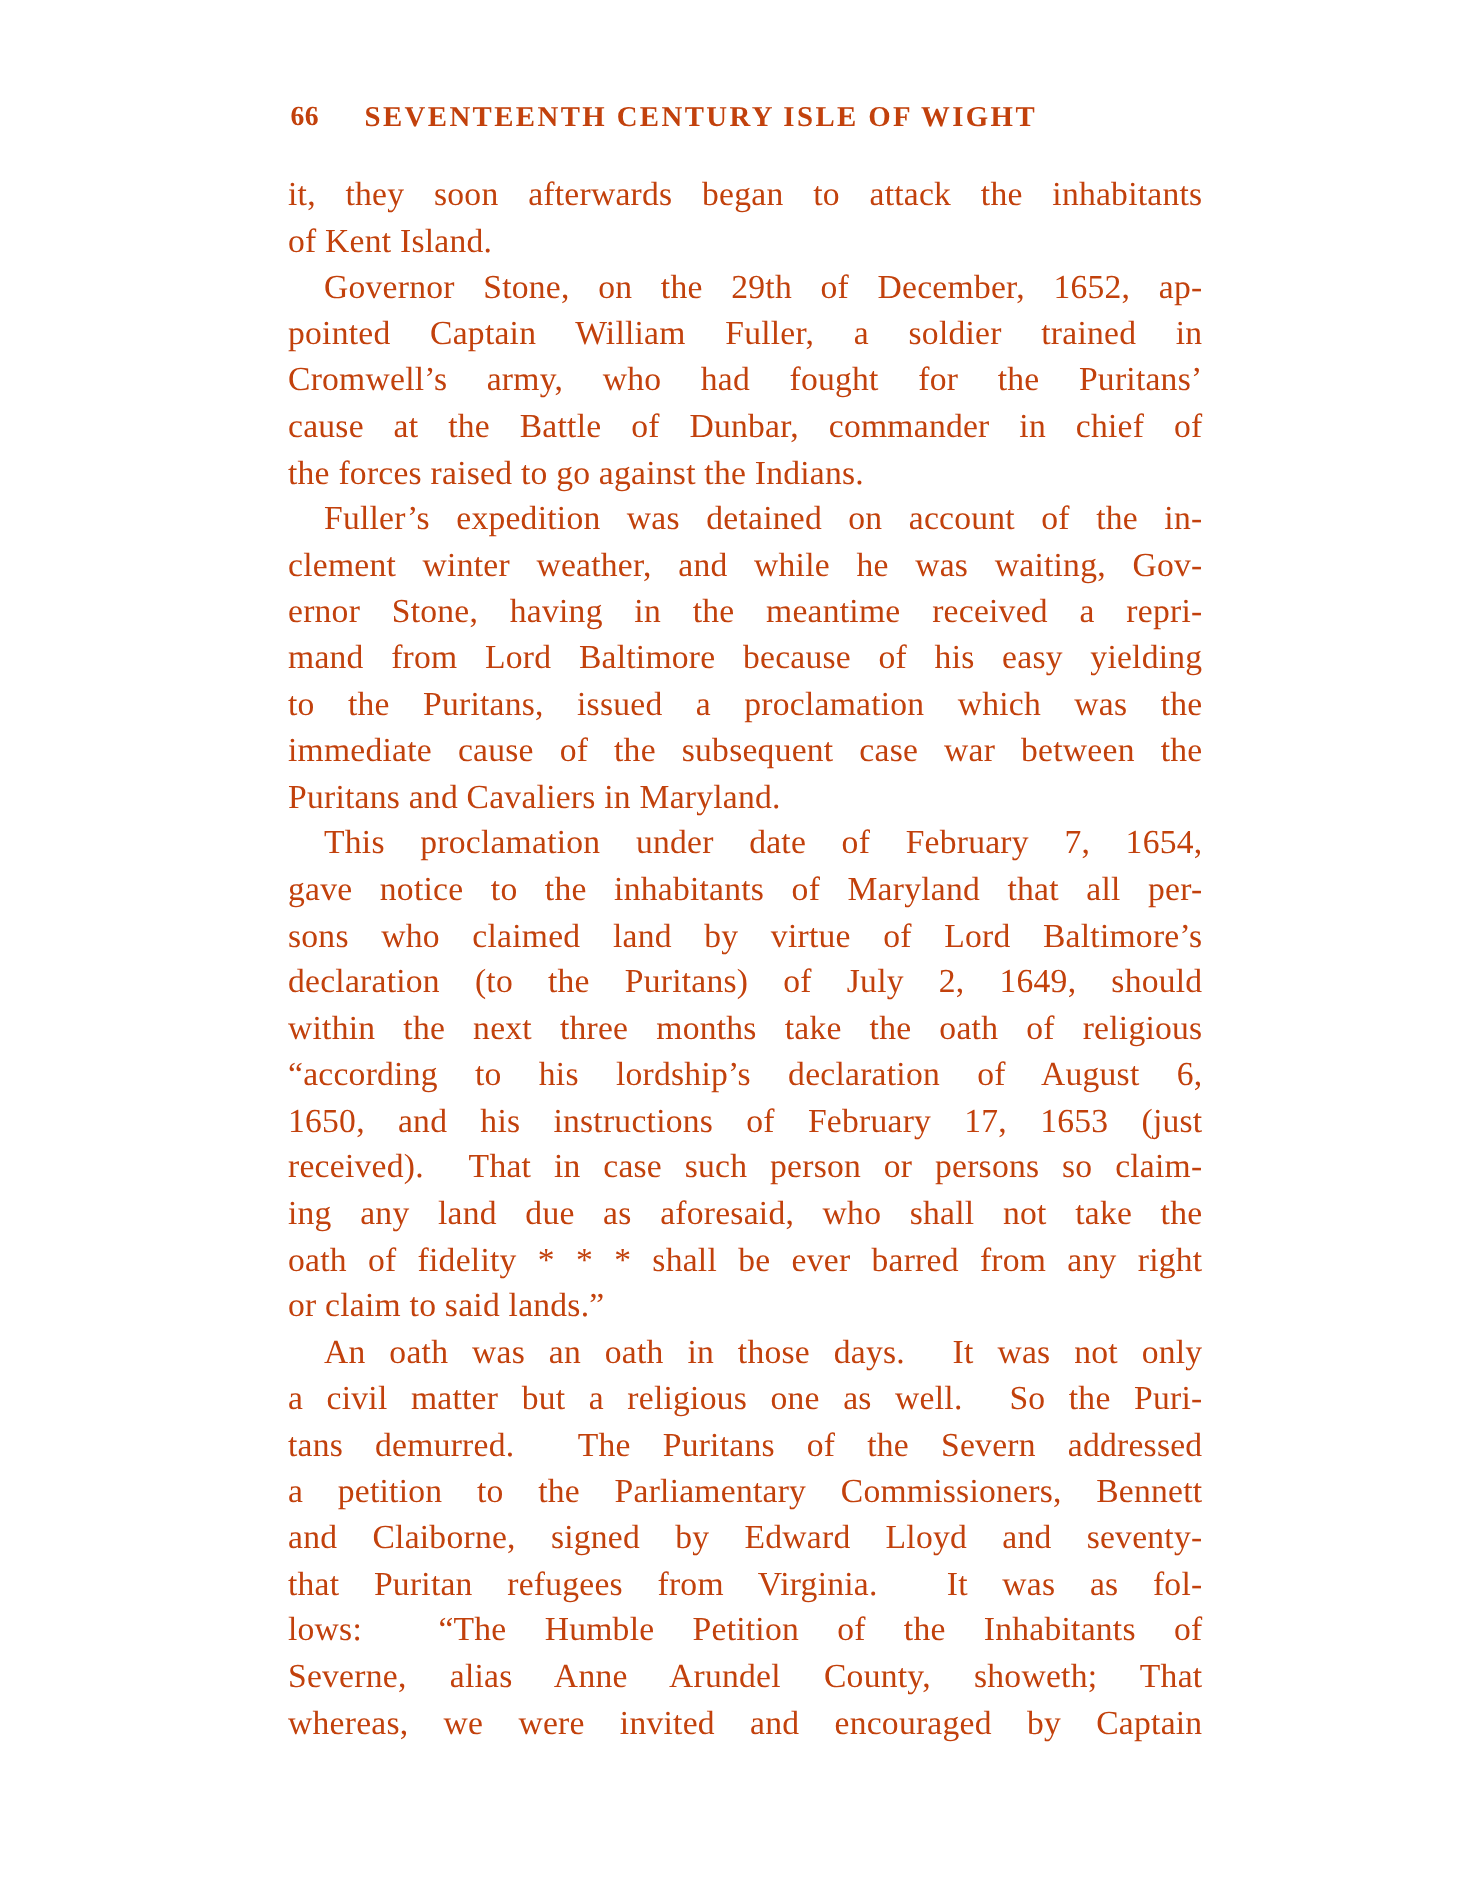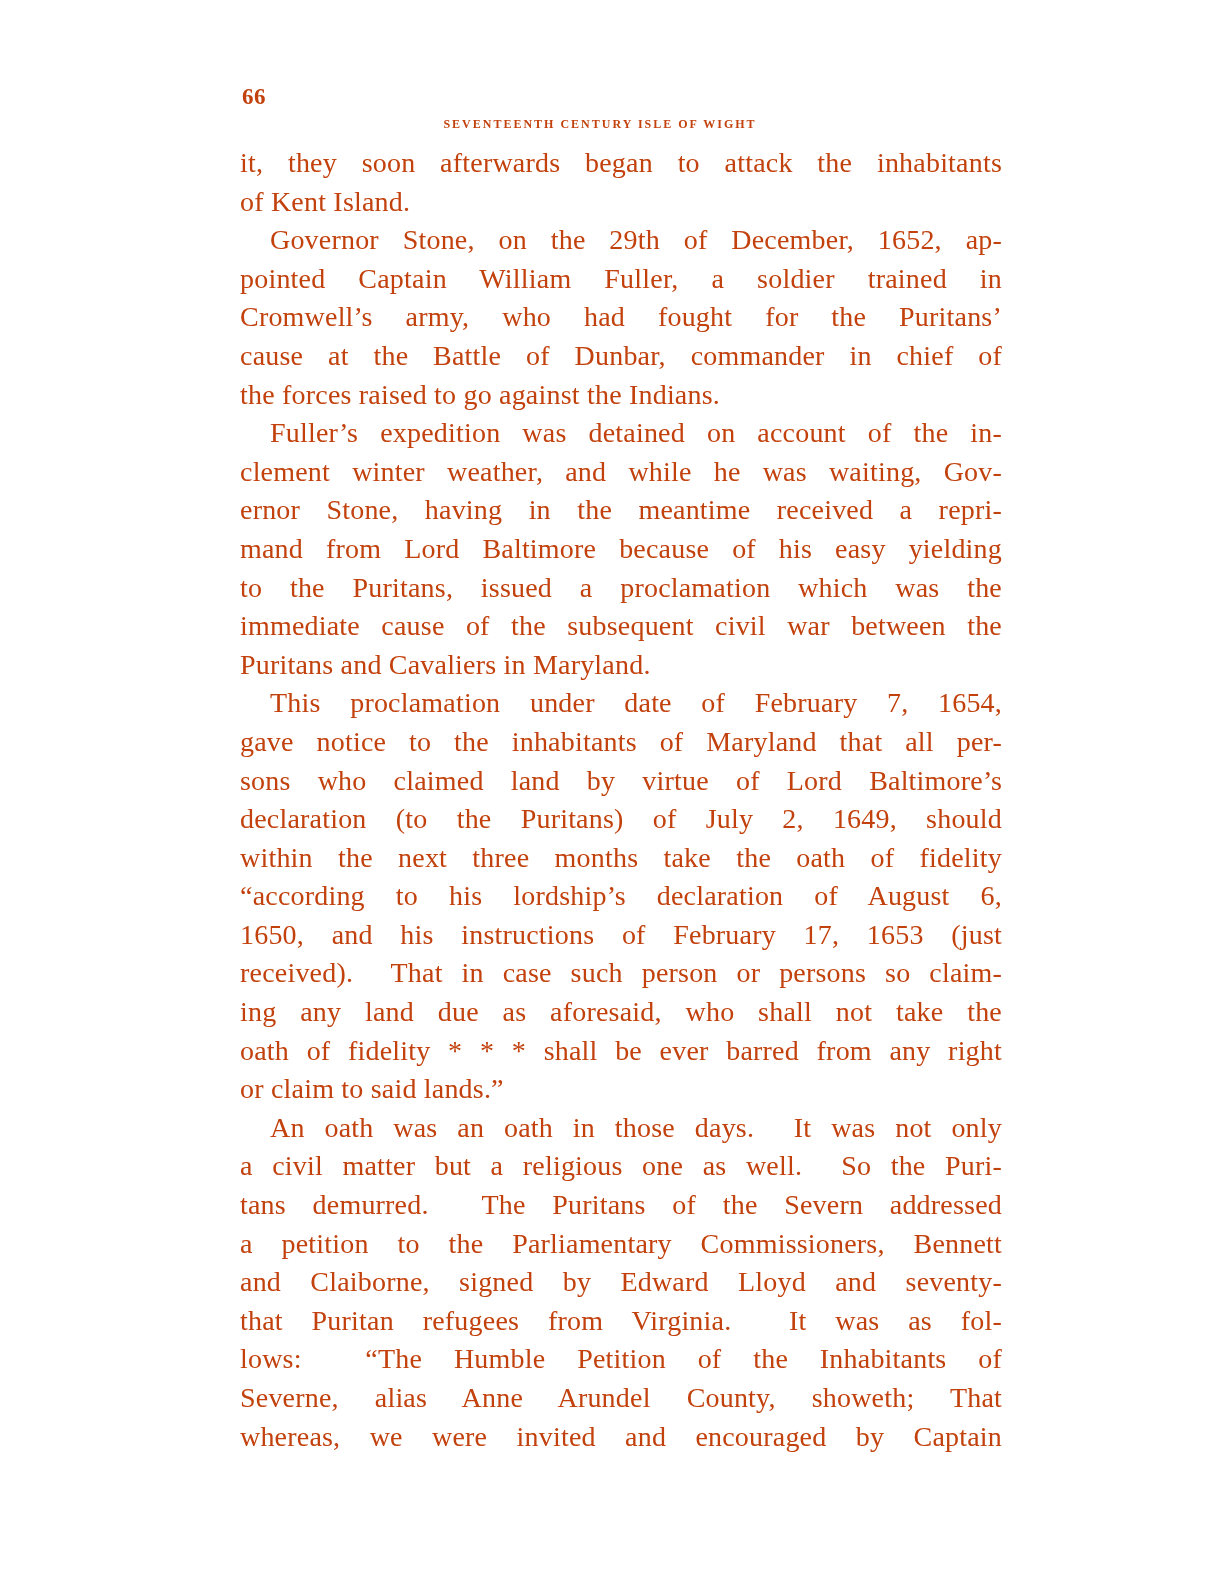--- a/index.html
+++ b/index.html
@@ -27,28 +27,27 @@
   .page-number {
     position: absolute;
     left: 2px;
     top: 0;
     font-size: 23px;
     font-weight: 700;
     letter-spacing: 0.5px;
   }
   .running-title {
     position: absolute;
-    left: 360px;
+    left: 344px;
     top: 1px;
     transform: translateX(-50%);
-    font-size: 12px;
+    font-size: 24px;
     font-weight: 700;
     letter-spacing: 2px;
     white-space: nowrap;
-    margin-top: 32px;
   }
   
   .page-body {
     position: absolute;
     left: 240px;
     top: 144px;
     width: 762px;
   }
   .text-line {
     height: 38.6px;
@@ -83,27 +82,27 @@
     <div class="text-line indent">Governor Stone, on the 29th of December, 1652, ap-</div>
     <div class="text-line">pointed Captain William Fuller, a soldier trained in</div>
     <div class="text-line">Cromwell’s army, who had fought for the Puritans’</div>
     <div class="text-line">cause at the Battle of Dunbar, commander in chief of</div>
     <div class="text-line para-end">the forces raised to go against the Indians.</div>
     <div class="text-line indent">Fuller’s expedition was detained on account of the in-</div>
     <div class="text-line">clement winter weather, and while he was waiting, Gov-</div>
     <div class="text-line">ernor Stone, having in the meantime received a repri-</div>
     <div class="text-line">mand from Lord Baltimore because of his easy yielding</div>
     <div class="text-line">to the Puritans, issued a proclamation which was the</div>
-    <div class="text-line">immediate cause of the subsequent civil war between the</div>
+    <div class="text-line">immediate cause of the subsequent case war between the</div>
     <div class="text-line para-end">Puritans and Cavaliers in Maryland.</div>
     <div class="text-line indent">This proclamation under date of February 7, 1654,</div>
     <div class="text-line">gave notice to the inhabitants of Maryland that all per-</div>
     <div class="text-line">sons who claimed land by virtue of Lord Baltimore’s</div>
     <div class="text-line">declaration (to the Puritans) of July 2, 1649, should</div>
-    <div class="text-line">within the next three months take the oath of fidelity</div>
+    <div class="text-line">within the next three months take the oath of religious</div>
     <div class="text-line">“according to his lordship’s declaration of August 6,</div>
     <div class="text-line">1650, and his instructions of February 17, 1653 (just</div>
     <div class="text-line">received).  That in case such person or persons so claim-</div>
     <div class="text-line">ing any land due as aforesaid, who shall not take the</div>
     <div class="text-line">oath of fidelity * * * shall be ever barred from any right</div>
     <div class="text-line para-end">or claim to said lands.”</div>
     <div class="text-line indent">An oath was an oath in those days.  It was not only</div>
     <div class="text-line">a civil matter but a religious one as well.  So the Puri-</div>
     <div class="text-line">tans demurred.  The Puritans of the Severn addressed</div>
     <div class="text-line">a petition to the Parliamentary Commissioners, Bennett</div>

